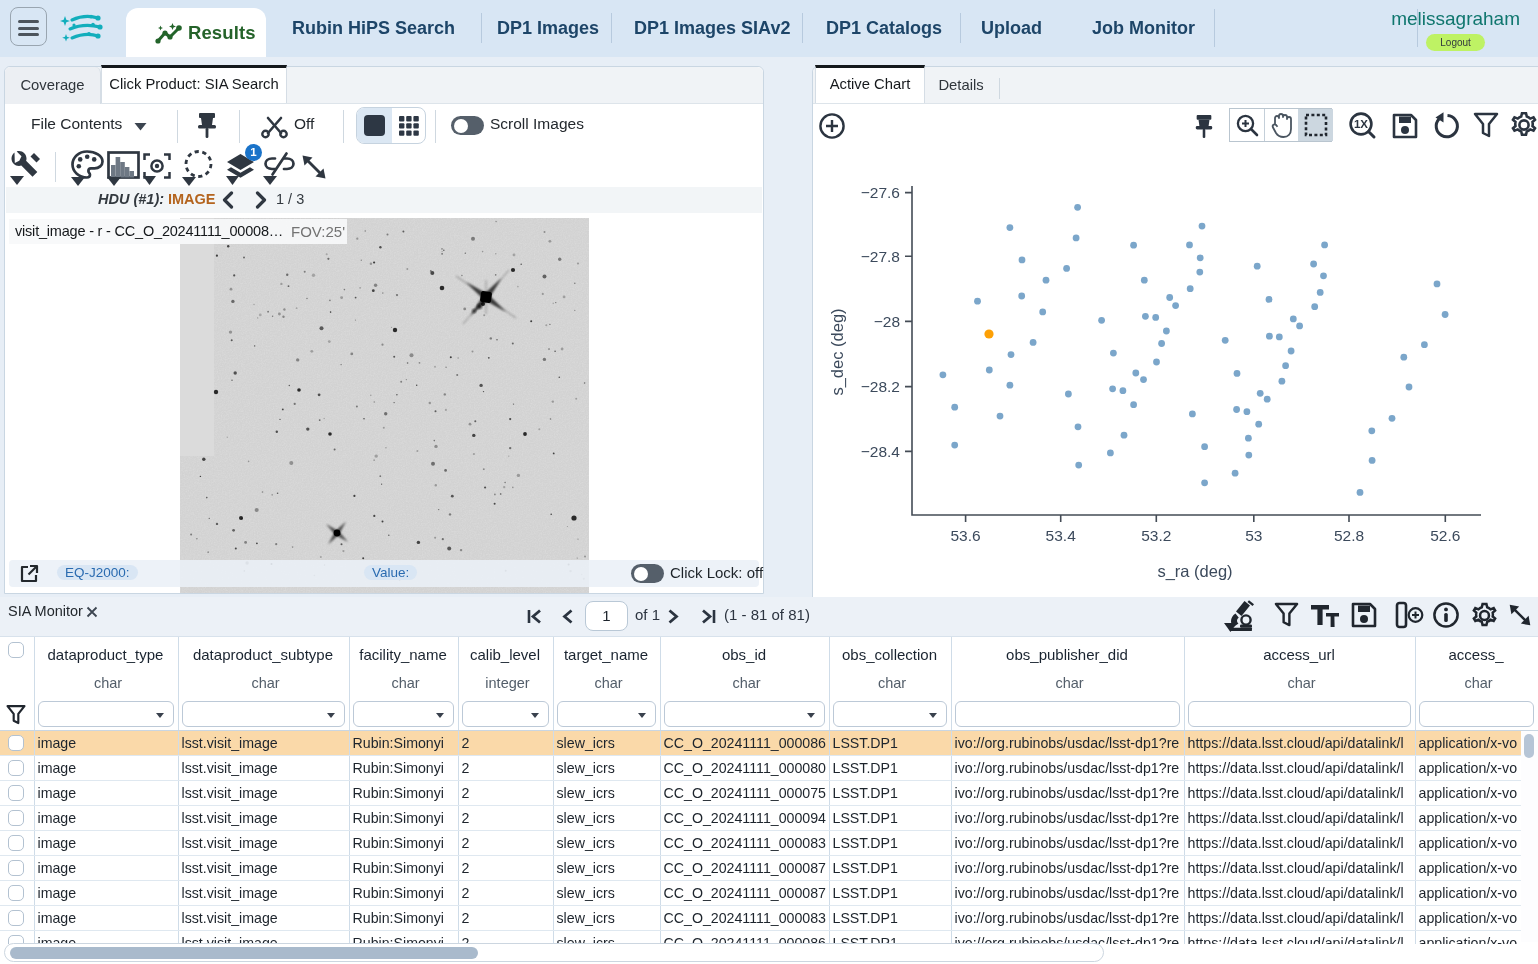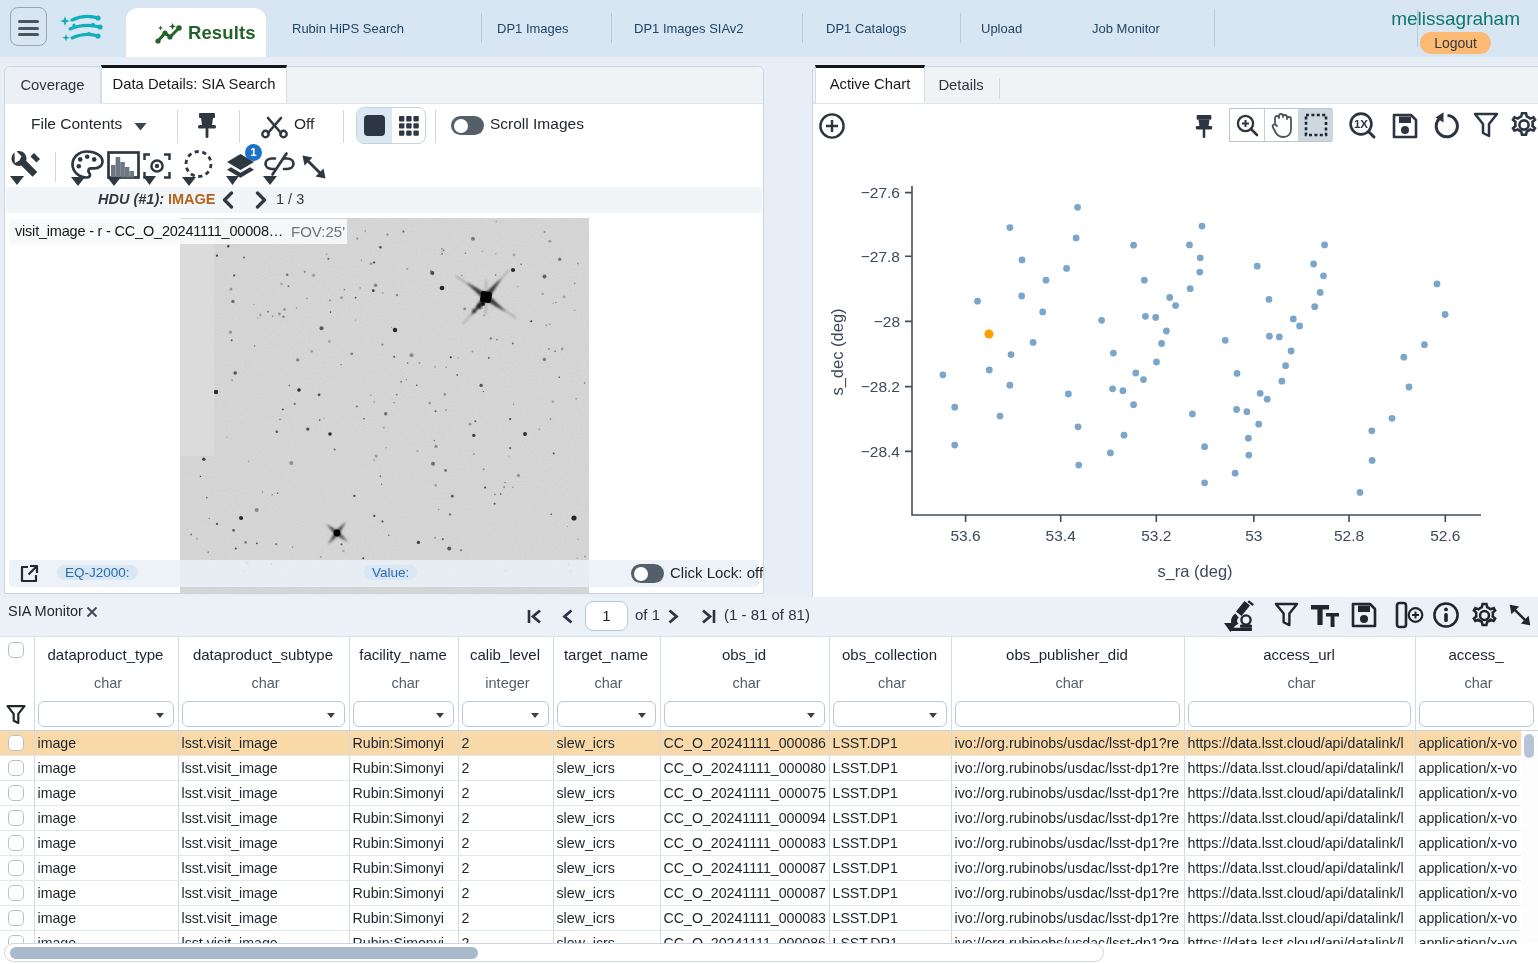--- a/index.html
+++ b/index.html
@@ -3,27 +3,27 @@
 <meta charset="utf-8">
 <style>
 * { margin:0; padding:0; box-sizing:border-box; }
 html,body { width:1538px; height:964px; overflow:hidden; }
 body { font-family:"Liberation Sans", sans-serif; background:#e7eef6; position:relative; }
 .abs { position:absolute; }
 
 #hdr { position:absolute; left:0; top:0; width:1538px; height:57px; background:#d8e6f4; }
 #burger { position:absolute; left:10px; top:7px; width:37px; height:39px; border:1px solid #99a5b0; border-radius:8px; }
 #burger span { position:absolute; left:7px; width:21px; height:3.4px; background:#4c545c; border-radius:2px; }
-.navitem { position:absolute; top:0; height:44px; line-height:57px; font-size:13px; font-weight:400; color:#1d4568; white-space:nowrap; }
+.navitem { position:absolute; top:0; height:44px; line-height:57px; font-size:18px; font-weight:700; color:#1d4568; white-space:nowrap; }
 .navsep { position:absolute; top:13px; height:30px; width:1px; background:#b7cade; }
 #restab { position:absolute; left:126px; top:8px; width:140px; height:49px; background:#fff; border-radius:12px 12px 0 0; }
 #restab .t { position:absolute; left:62px; top:14px; font-size:18.5px; font-weight:700; color:#25632a; letter-spacing:0.1px; }
 #user { position:absolute; right:18px; top:8px; text-align:center; }
 #user .n { font-size:19px; color:#0f766e; margin-bottom:2px; }
-#user .b { display:inline-block; background:#fdba74; border-radius:14px; padding:3px 14px; font-size:14px; color:#32383e; }
+#user .b { display:inline-block; background:#bef264; border-radius:14px; padding:3px 14px; font-size:10px; color:#32383e; }
 
 .panel { position:absolute; background:#fff; border:1px solid #c9d6e2; border-radius:6px 6px 0 0; }
 #lp { left:4px; top:66px; width:760px; height:528px; }
 #rp { left:812px; top:66px; width:762px; height:548px; }
 .tabrow { position:absolute; left:0; top:0; right:0; height:37px; background:#f0f3f6; border-bottom:1px solid #dde4ea; border-radius:6px 6px 0 0; }
 .tab { position:absolute; top:0; height:37px; line-height:36px; text-align:center; font-size:14.8px; color:#2f353b; }
 .tab.inactive { background:#eceff3; border-right:1px solid #d5dde5; border-radius:6px 6px 0 0; }
 .tab.active { background:#fff; border-top:3.5px solid #14181c; border-right:1px solid #d5dde5; border-left:1px solid #d5dde5; line-height:33px; color:#16191c; height:38px; }
 
 .vsep { position:absolute; width:1px; background:#cfd8e0; }
@@ -105,21 +105,21 @@
 <div class="navsep" style="left:611px"></div>
 <div class="navsep" style="left:802px"></div>
 <div class="navsep" style="left:960px"></div>
 <div class="navsep" style="left:1214px;height:38px;top:9px"></div>
 <div class="navsep" style="left:1417px;height:38px;top:9px"></div>
 <div id="user"><div class="n">melissagraham</div><div class="b">Logout</div></div>
 
 <div id="lp" class="panel">
   <div class="tabrow"></div>
   <div class="tab inactive" style="left:0;width:96px;">Coverage</div>
-  <div class="tab active" style="left:96px;width:186px;top:-2px;">Data Details: SIA Search</div>
+  <div class="tab active" style="left:96px;width:186px;top:-2px;">Click Product: SIA Search</div>
   <div id="ltb1" class="abs" style="left:0;top:39px;width:758px;height:41px;">
     <span class="lbl" style="left:26px;top:9px;">File Contents</span>
     <svg class="ic abs" style="left:128px;top:15px" width="15" height="11" viewBox="0 0 15 11">
         <path d="M1.5 2 L13.5 2 L7.5 9.5 Z" fill="#3c4550"></path>
       </svg>
     <div class="vsep" style="left:172px;top:4px;height:33px;"></div>
     <svg class="ic abs" style="left:190px;top:6px" width="24" height="28" viewBox="0 0 24 28">
         <g fill="#2f3741">
           <rect x="4" y="1" width="16" height="5" rx="1"></rect>
           <path d="M6 6 L18 6 L17 13 L7 13 Z"></path>

